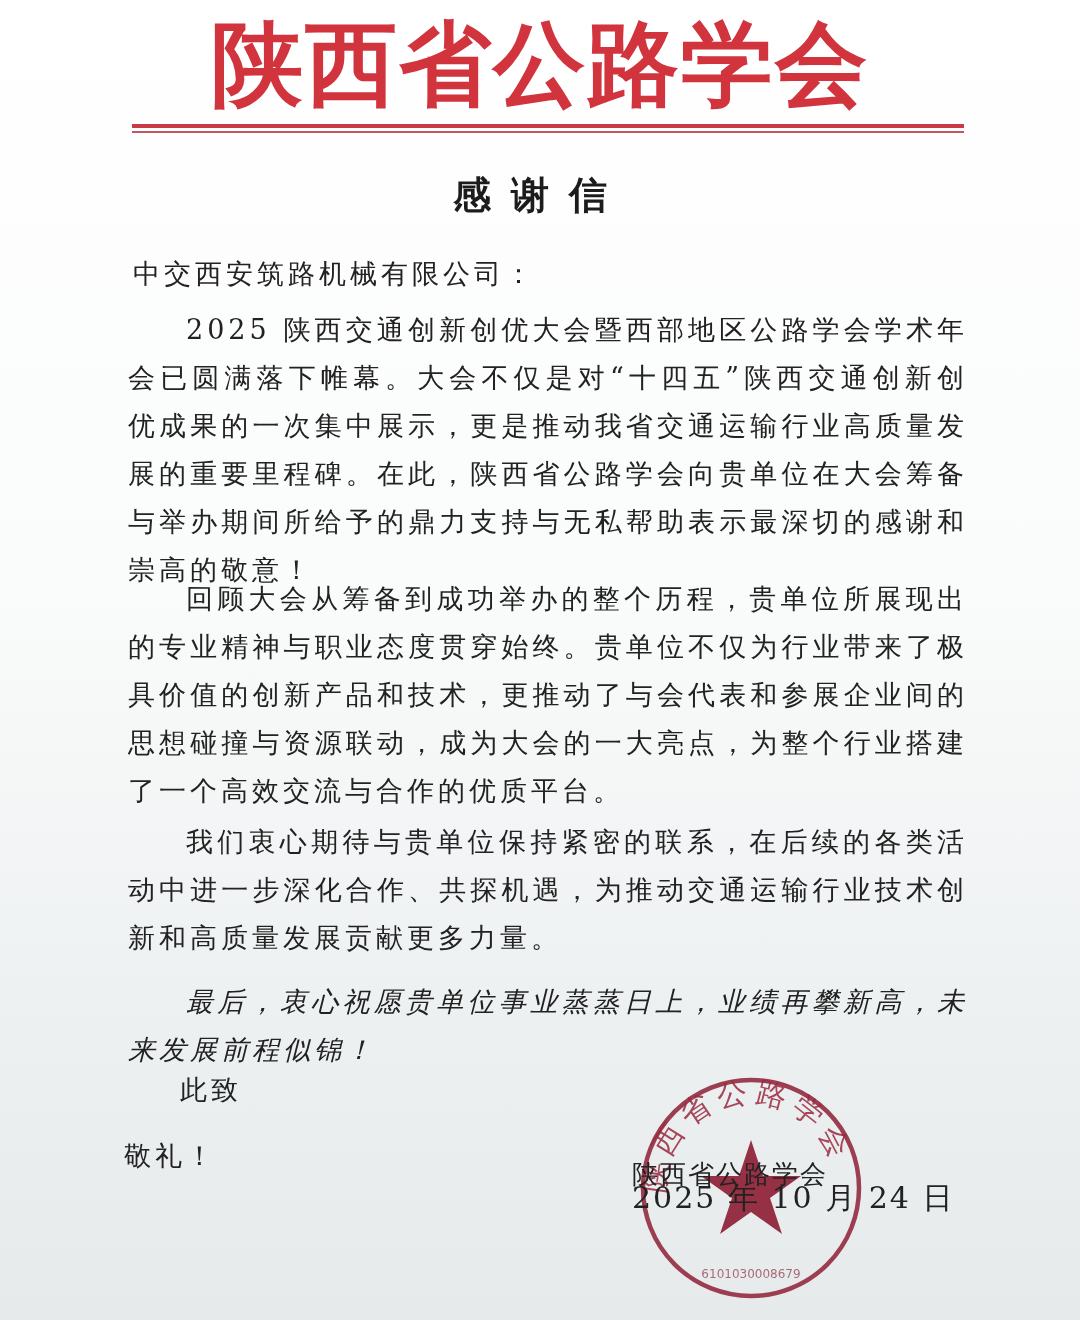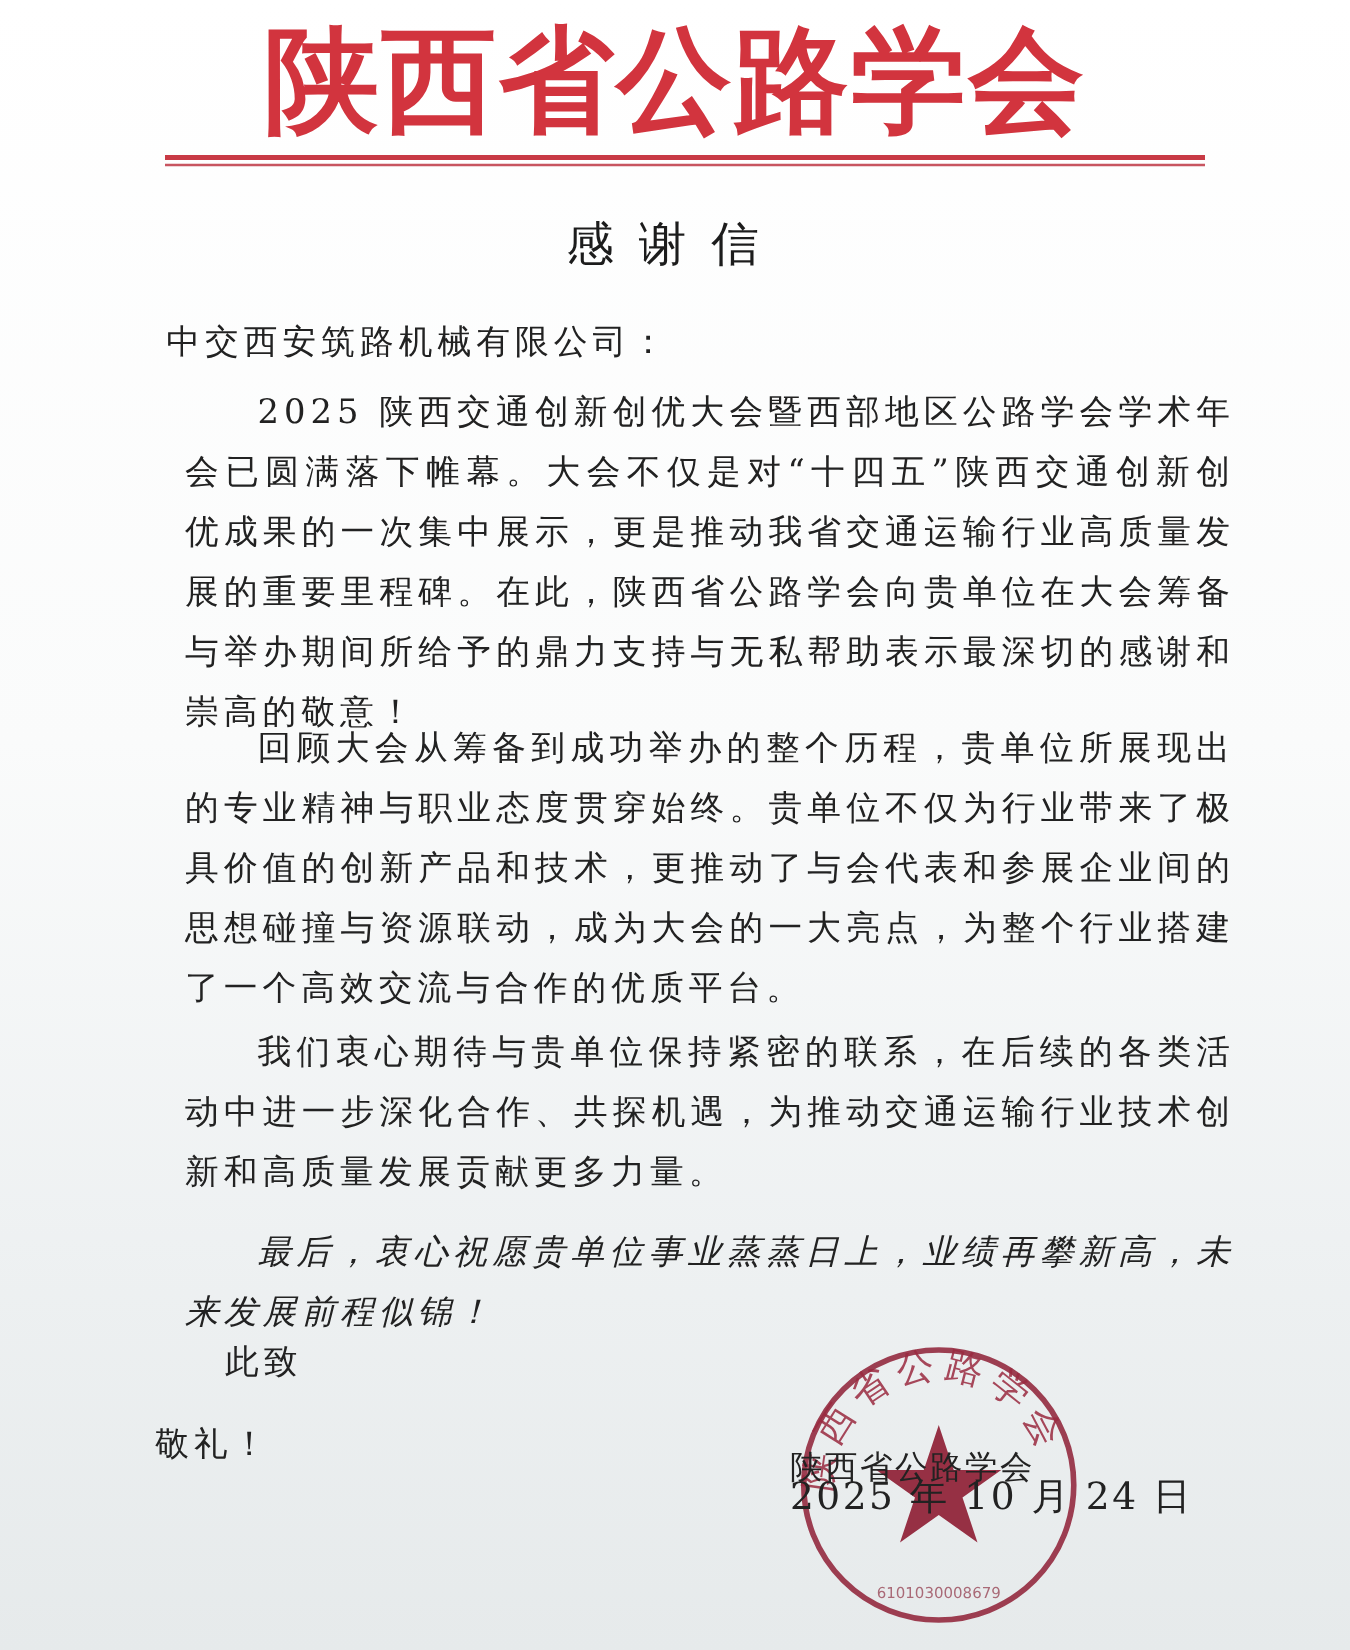--- a/index.html
+++ b/index.html
@@ -11,34 +11,34 @@
   }
   .letterhead {
     position: absolute; left: 0; top: 12px; width: 1080px; text-align: center;
     font-family: "DejaVu Serif", serif; font-weight: bold;
     font-size: 92px; letter-spacing: 2px; color: #d2343e; line-height: 105px;
   }
   .rule-thick { position: absolute; left: 132px; top: 124px; width: 832px; height: 4px; background: #c83a45; }
   .rule-thin { position: absolute; left: 132px; top: 131px; width: 832px; height: 1.5px; background: #c85560; }
   .title {
     position: absolute; left: 0; width: 1080px; top: 170px; text-align: center;
-    font-family: "DejaVu Sans", sans-serif; font-weight: normal; font-size: 38px;
+    font-family: "DejaVu Sans", sans-serif; font-weight: bold; font-size: 38px;
     letter-spacing: 20px; color: #1c1c1c;
   }
   .text {
     position: absolute; font-size: 27px; line-height: 48px; letter-spacing: 4px;
     color: #222; white-space: nowrap;
   }
   .salutation { left: 133px; top: 250px; text-align: right; }
   .para { left: 128px; width: 840px; white-space: normal; text-align: justify; }
   .p1 { top: 306px; }
   .p2 { top: 575px; }
   .p3 { top: 818px; }
   .p4 { top: 978px; font-style: italic; }
-  .indent { text-indent: 58px; margin-left: 20px; }
+  .indent { text-indent: 58px; }
   .closing1 { left: 180px; top: 1066px; }
   .closing2 { left: 124px; top: 1132px; text-align: right; }
   .sig-org { left: 632px; top: 1150px; font-size: 26px; letter-spacing: 2px; }
   .sig-date { left: 632px; top: 1174px; font-size: 30px; letter-spacing: 2px; }
   .stamp { position: absolute; left: 633px; top: 1070px; width: 236px; height: 236px; pointer-events: none; }
 </style>
 </head>
 <body>
 
 <div class="letterhead">陕西省公路学会</div>

